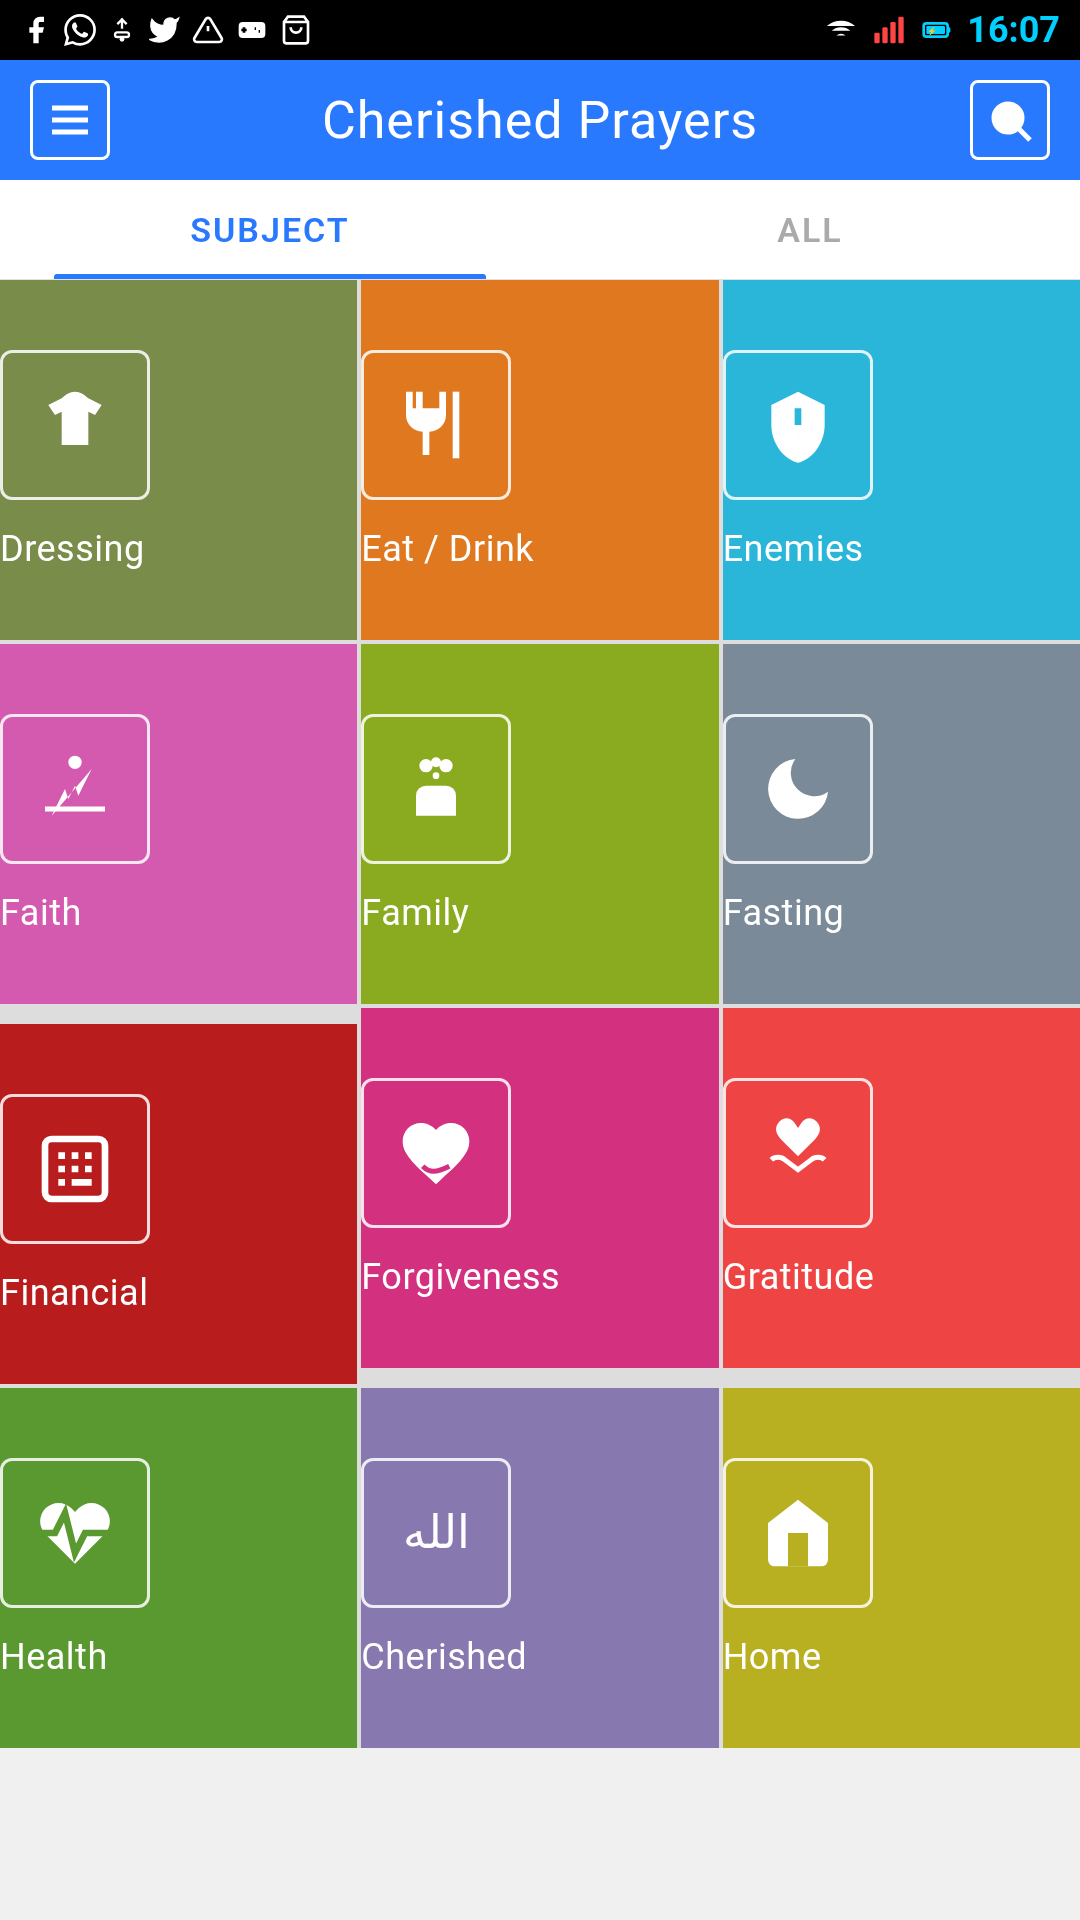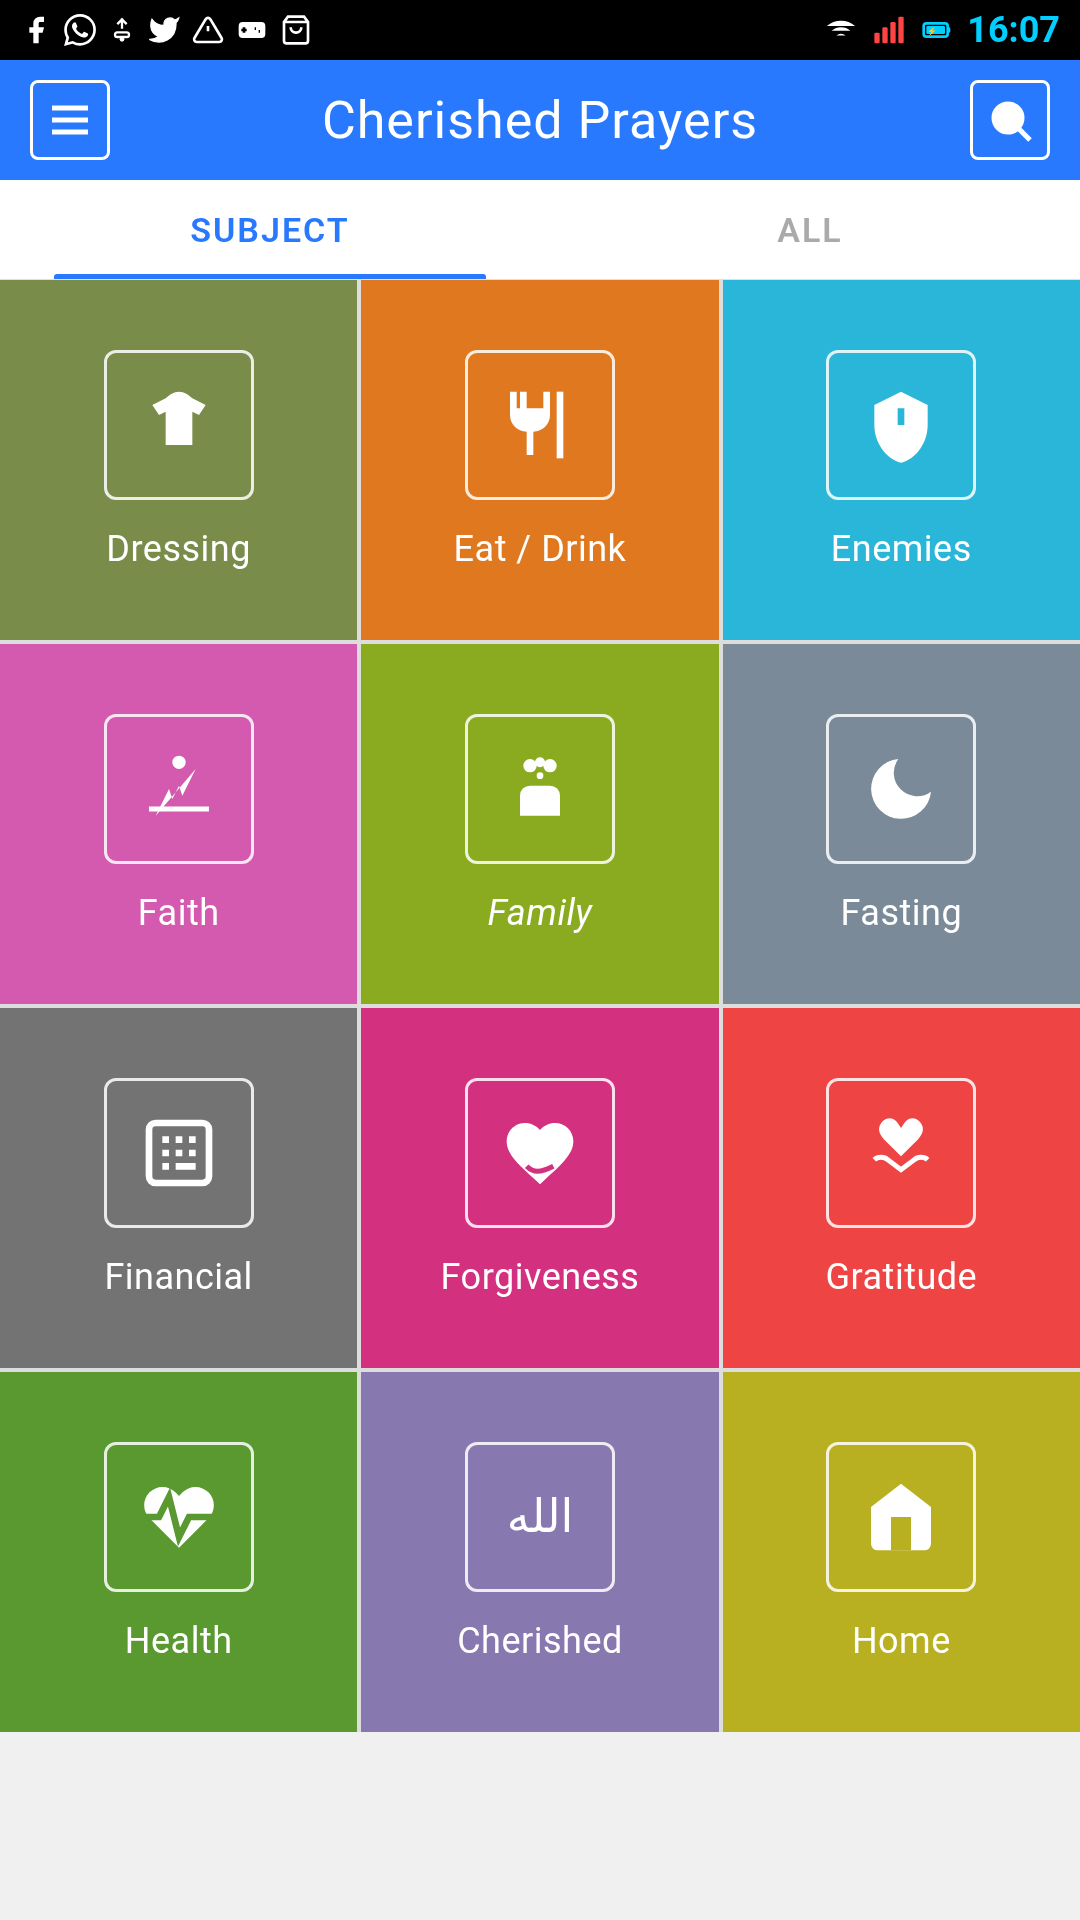--- a/index.html
+++ b/index.html
@@ -93,21 +93,21 @@
     
     .grid {
       display: grid;
       grid-template-columns: repeat(3, 1fr);
       gap: 4px;
       background: #ddd;
     }
     .grid-cell {
       display: flex;
       flex-direction: column;
-      align-items: center;
+      align-items: flex-start;
       justify-content: center;
       height: 360px;
       cursor: pointer;
       position: relative;
     }
     .cell-icon-box {
       width: 150px;
       height: 150px;
       border: 3px solid rgba(255,255,255,0.85);
       border-radius: 12px;
@@ -122,23 +122,23 @@
       font-weight: 400;
       text-align: center;
       letter-spacing: 0.5px;
     }
 
     
     .c-olive   { background: #7a8c4a; }
     .c-orange  { background: #e07820; }
     .c-cyan    { background: #29b6d8; }
     .c-pink    { background: #d45ab0; }
-    .c-green   { background: #8aab20; font-style: italic; }
+    .c-green   { background: #8aab20; }
     .c-gray    { background: #7a8a98; }
-    .c-amber   { background: #737373; }
+    .c-amber   { background: #b91c1c; margin-top: 16px; }
     .c-magenta { background: #d43080; }
     .c-blue    { background: #ef4444; }
     .c-grass   { background: #5a9830; }
     .c-purple  { background: #8878b0; }
     .c-yellow  { background: #b8b020; }
 
     
     svg { fill: white; }
   </style>
 </head>

